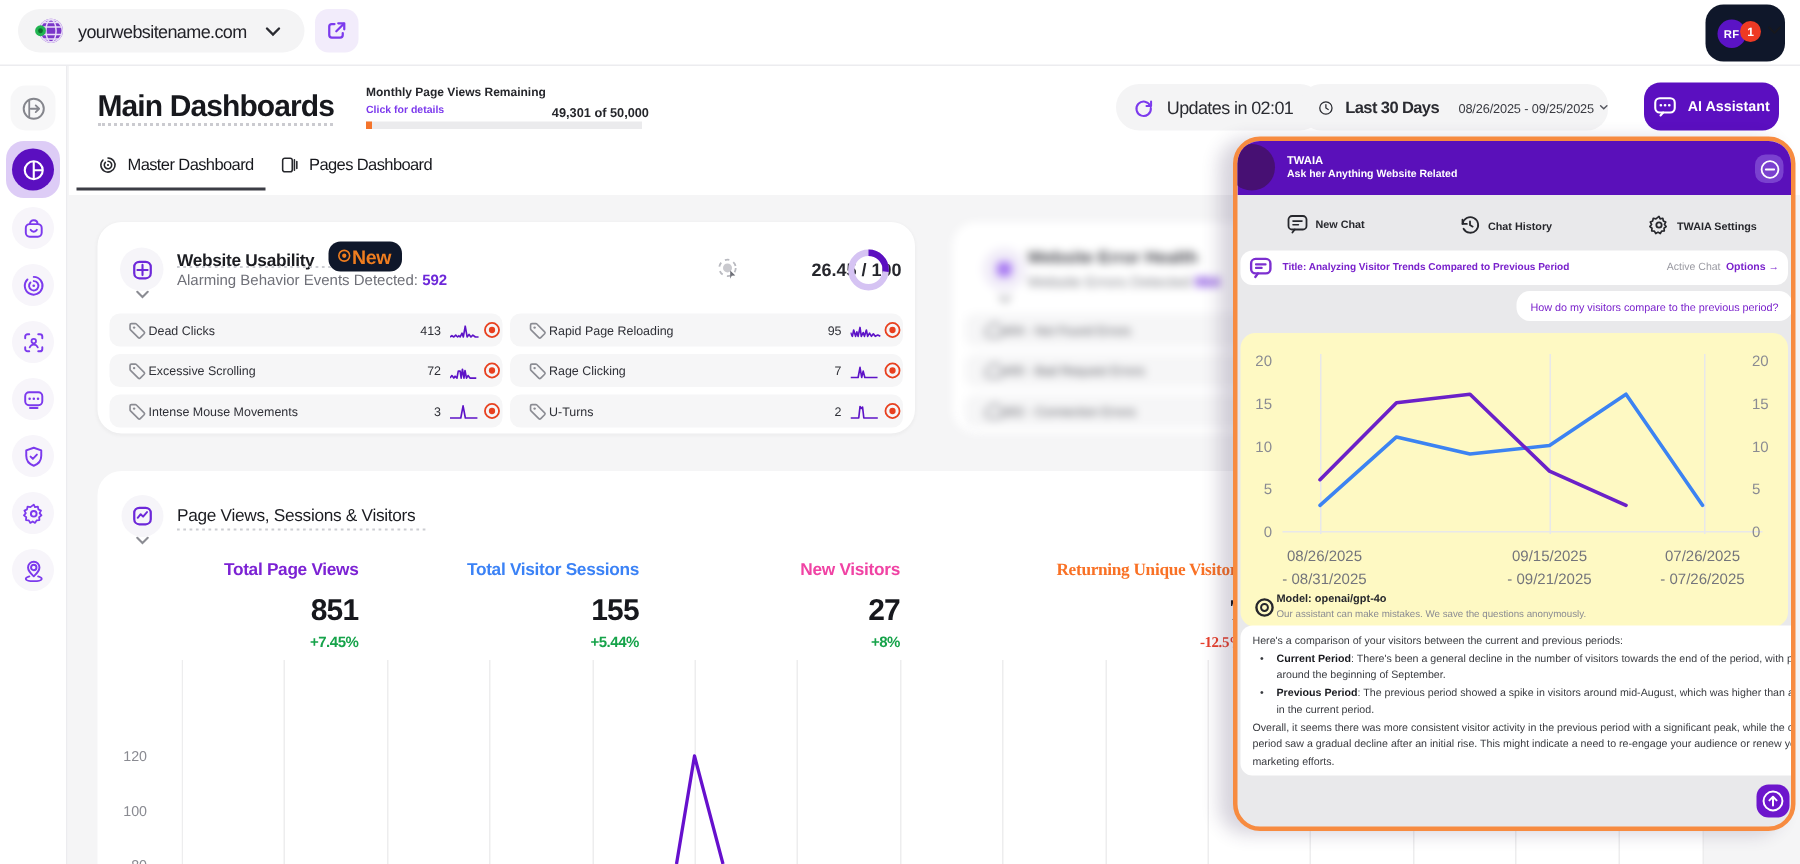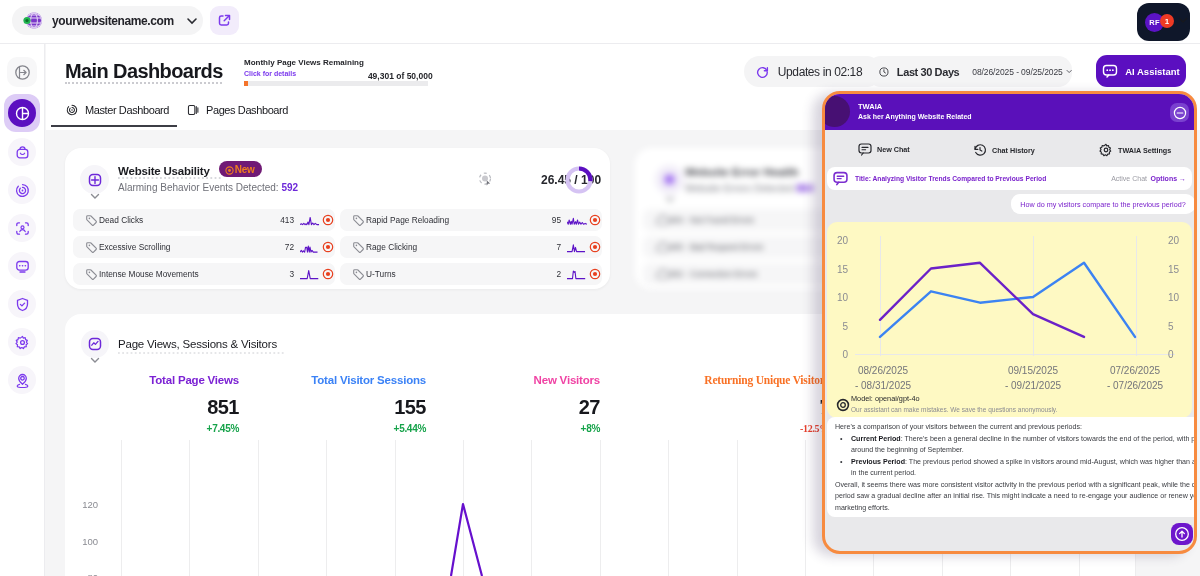--- a/index.html
+++ b/index.html
@@ -2,21 +2,21 @@
 <html><head>
 <meta charset="utf-8">
 <style>
   * { margin:0; padding:0; box-sizing:border-box; }
   html,body { width:1200px; height:576px; overflow:hidden; font-family:"Liberation Sans", sans-serif; background:#f5f5f6; position:relative; }
   .abs { position:absolute; }
 
   
   #topbar { position:absolute; left:0; top:0; width:1200px; height:44px; background:#fff; border-bottom:1px solid #ececef; z-index:5; }
   #sitepill { position:absolute; left:12px; top:6px; width:191px; height:29px; background:#f4f4f5; border-radius:15px; display:flex; align-items:center; }
-  #sitepill .txt { font-size:12px; font-weight:700; color:#232329; margin-left:8px; letter-spacing:-0.4px; }
+  #sitepill .txt { font-size:12px; font-weight:400; color:#232329; margin-left:8px; letter-spacing:-0.4px; }
   #extbtn { position:absolute; left:210px; top:6px; width:29px; height:29px; background:#f2ecfb; border-radius:9px; display:flex; align-items:center; justify-content:center; }
   #userpill { position:absolute; left:1137px; top:3px; width:53px; height:38px; background:#0f172a; border-radius:12px; }
   #avatar { position:absolute; left:8px; top:10px; width:19px; height:19px; border-radius:50%; background:#5b13c5; color:#fff; font-size:7.5px; font-weight:700; display:flex; align-items:center; justify-content:center; letter-spacing:.3px;}
   #avbadge { position:absolute; left:23px; top:11px; width:14px; height:14px; border-radius:50%; background:#ee3a24; color:#fff; font-size:8px; font-weight:700; display:flex; align-items:center; justify-content:center; }
 
   
   #sidebar { position:absolute; left:0; top:44px; width:45px; height:532px; background:#fff; border-right:1px solid #ececef; z-index:4; }
   .sideitem { position:absolute; left:50%; transform:translateX(-50%); display:flex; align-items:center; justify-content:center; }
   .sq { width:30px; height:30px; border-radius:10px; background:#f7f7f8; }
   .circ { width:28px; height:28px; border-radius:50%; background:#f7f5fa; }
@@ -45,21 +45,21 @@
   #tab1u { position:absolute; left:51px; top:125px; width:126px; border-top:2px solid #3c3d45; }
   #tab2 { left:187px; }
 
   
   #card1 { position:absolute; left:65px; top:148px; width:545px; height:141px; background:#fff; border-radius:16px; box-shadow:0 1px 3px rgba(30,30,40,.05); }
   #card2 { position:absolute; left:635px; top:148px; width:520px; height:141px; background:#fff; border-radius:16px; filter:blur(3px); }
   #card3 { position:absolute; left:65px; top:314px; width:1071px; height:400px; background:#fff; border-radius:16px; }
 
   .hicon { position:absolute; width:29px; height:29px; border-radius:50%; background:#f6f5f9; display:flex; align-items:center; justify-content:center; }
   .c1title { position:absolute; left:118px; top:163px; font-size:11.5px; font-weight:700; color:#1b1c21; letter-spacing:-0.2px; }
-  .newbadge { display:inline-block; margin-left:9px; background:#701a75; color:#ef7d1f; font-size:10px; font-weight:700; border-radius:8px; padding:2.5px 7px 2.5px 16px; position:relative; top:-2px; }
+  .newbadge { display:inline-block; margin-left:9px; background:#0f172a; color:#ef7d1f; font-size:13px; font-weight:700; border-radius:8px; padding:2.5px 7px 2.5px 16px; position:relative; top:-2px; }
   .c1sub { position:absolute; left:118px; top:182px; font-size:10px; color:#6f7078; }
   .c1sub b { color:#6d28d9; font-weight:700; }
 
   .urow { position:absolute; height:22px; background:#f6f6f7; border-radius:7px; display:flex; align-items:center; }
   .urow .lab { font-size:8.3px; font-weight:400; color:#2f3037; margin-left:26px; }
   .urow .val { position:absolute; font-size:8.3px; font-weight:400; color:#2f3037; right:41px; }
 
   
   .met { position:absolute; text-align:right; }
   .met .l { font-size:11.5px; font-weight:700; letter-spacing:-0.2px; }
@@ -79,21 +79,21 @@
 
   #ptitlerow { position:absolute; left:2px; top:73px; width:365px; height:23px; background:#fff; border-radius:8px; display:flex; align-items:center; }
   #ptitlerow .tt { font-size:6.7px; font-weight:700; color:#7a22cc; margin-left:7px; }
   #ptitlerow .ac { position:absolute; right:45px; font-size:7px; color:#9a9aa2; }
   #ptitlerow .op { position:absolute; right:6px; font-size:7px; font-weight:700; color:#7a22cc; }
 
   #pbubble { position:absolute; left:186px; top:100px; width:184px; height:20px; background:#fff; border-radius:9px; display:flex; align-items:center; justify-content:center; font-size:7.2px; font-weight:400; color:#7a22cc; }
 
   #pchart { position:absolute; left:2px; top:128px; width:365px; height:196px; background:#fef9c3; border-radius:10px; }
   #pmodel { position:absolute; left:24px; top:172px; }
-  #pmodel .m1 { font-size:7.3px; font-weight:400; color:#26272c; }
+  #pmodel .m1 { font-size:7.3px; font-weight:700; color:#26272c; }
   #pmodel .m2 { font-size:6.5px; color:#8a8b92; margin-top:2.5px; }
 
   #panswer { position:absolute; left:2px; top:323px; width:402px; height:100px; background:#fff; border-radius:8px; font-size:7.1px; color:#393b40; line-height:11.5px; padding:5px 8px; }
   #panswer b { color:#17181d; }
 
   #pinput { position:absolute; left:0px; top:428px; width:344px; height:25px; background:#fff; border:1px solid #e3e3e6; border-radius:9px; }
   #pinput .ph { position:absolute; left:19px; top:7.5px; font-size:7.2px; color:#a9aeb8; }
   #pmodelbox { position:absolute; right:-1px; top:-1px; width:76px; height:25px; font-size:7.5px; background:#f3f3f5; border:1px solid #e3e3e6; border-radius:0 9px 9px 0; display:flex; align-items:center; justify-content:center; gap:4px; color:#26272c; }
   #psend { position:absolute; left:346px; top:429px; width:22px; height:22px; border-radius:8px; background:#6d16cc; display:flex; align-items:center; justify-content:center; }
 </style>
@@ -267,21 +267,21 @@
     <div class="link">Click for details</div>
     <div class="bar">
       <i></i>
     </div>
   </div>
   <div class="hpill" id="pill-upd">
     <svg style="margin-left:12px" width="16" height="16" viewBox="0 0 16 16">
       <path d="M13.6 6.4A6 6 0 1 0 14 8" stroke="#7c3aed" stroke-width="1.7" fill="none" stroke-linecap="round"></path>
       <path d="M14.2 2.6v3.8h-3.8" fill="none" stroke="#7c3aed" stroke-width="1.7" stroke-linecap="round" stroke-linejoin="round"></path>
     </svg>
-    <span style="margin-left:9px">Updates in 02:18</span>
+    <span style="margin-left:9px">Updates in 02:01</span>
     <svg style="margin-left:11px" width="11" height="11" viewBox="0 0 12 12">
       <path d="M2 4l4 4 4-4" stroke="#2a2b31" stroke-width="1.6" fill="none" stroke-linecap="round"></path>
     </svg>
   </div>
   <div class="hpill" id="pill-days">
     <svg style="margin-left:12px" width="14" height="14" viewBox="0 0 14 14">
       <circle cx="7" cy="7" r="5.8" stroke="#2a2b31" stroke-width="1.2" fill="none"></circle>
       <path d="M7 3.8V7l2.2 1.4" stroke="#2a2b31" stroke-width="1.2" fill="none" stroke-linecap="round"></path>
     </svg>
     <span style="margin-left:8px;font-weight:700;font-size:11px">Last 30 Days</span>

